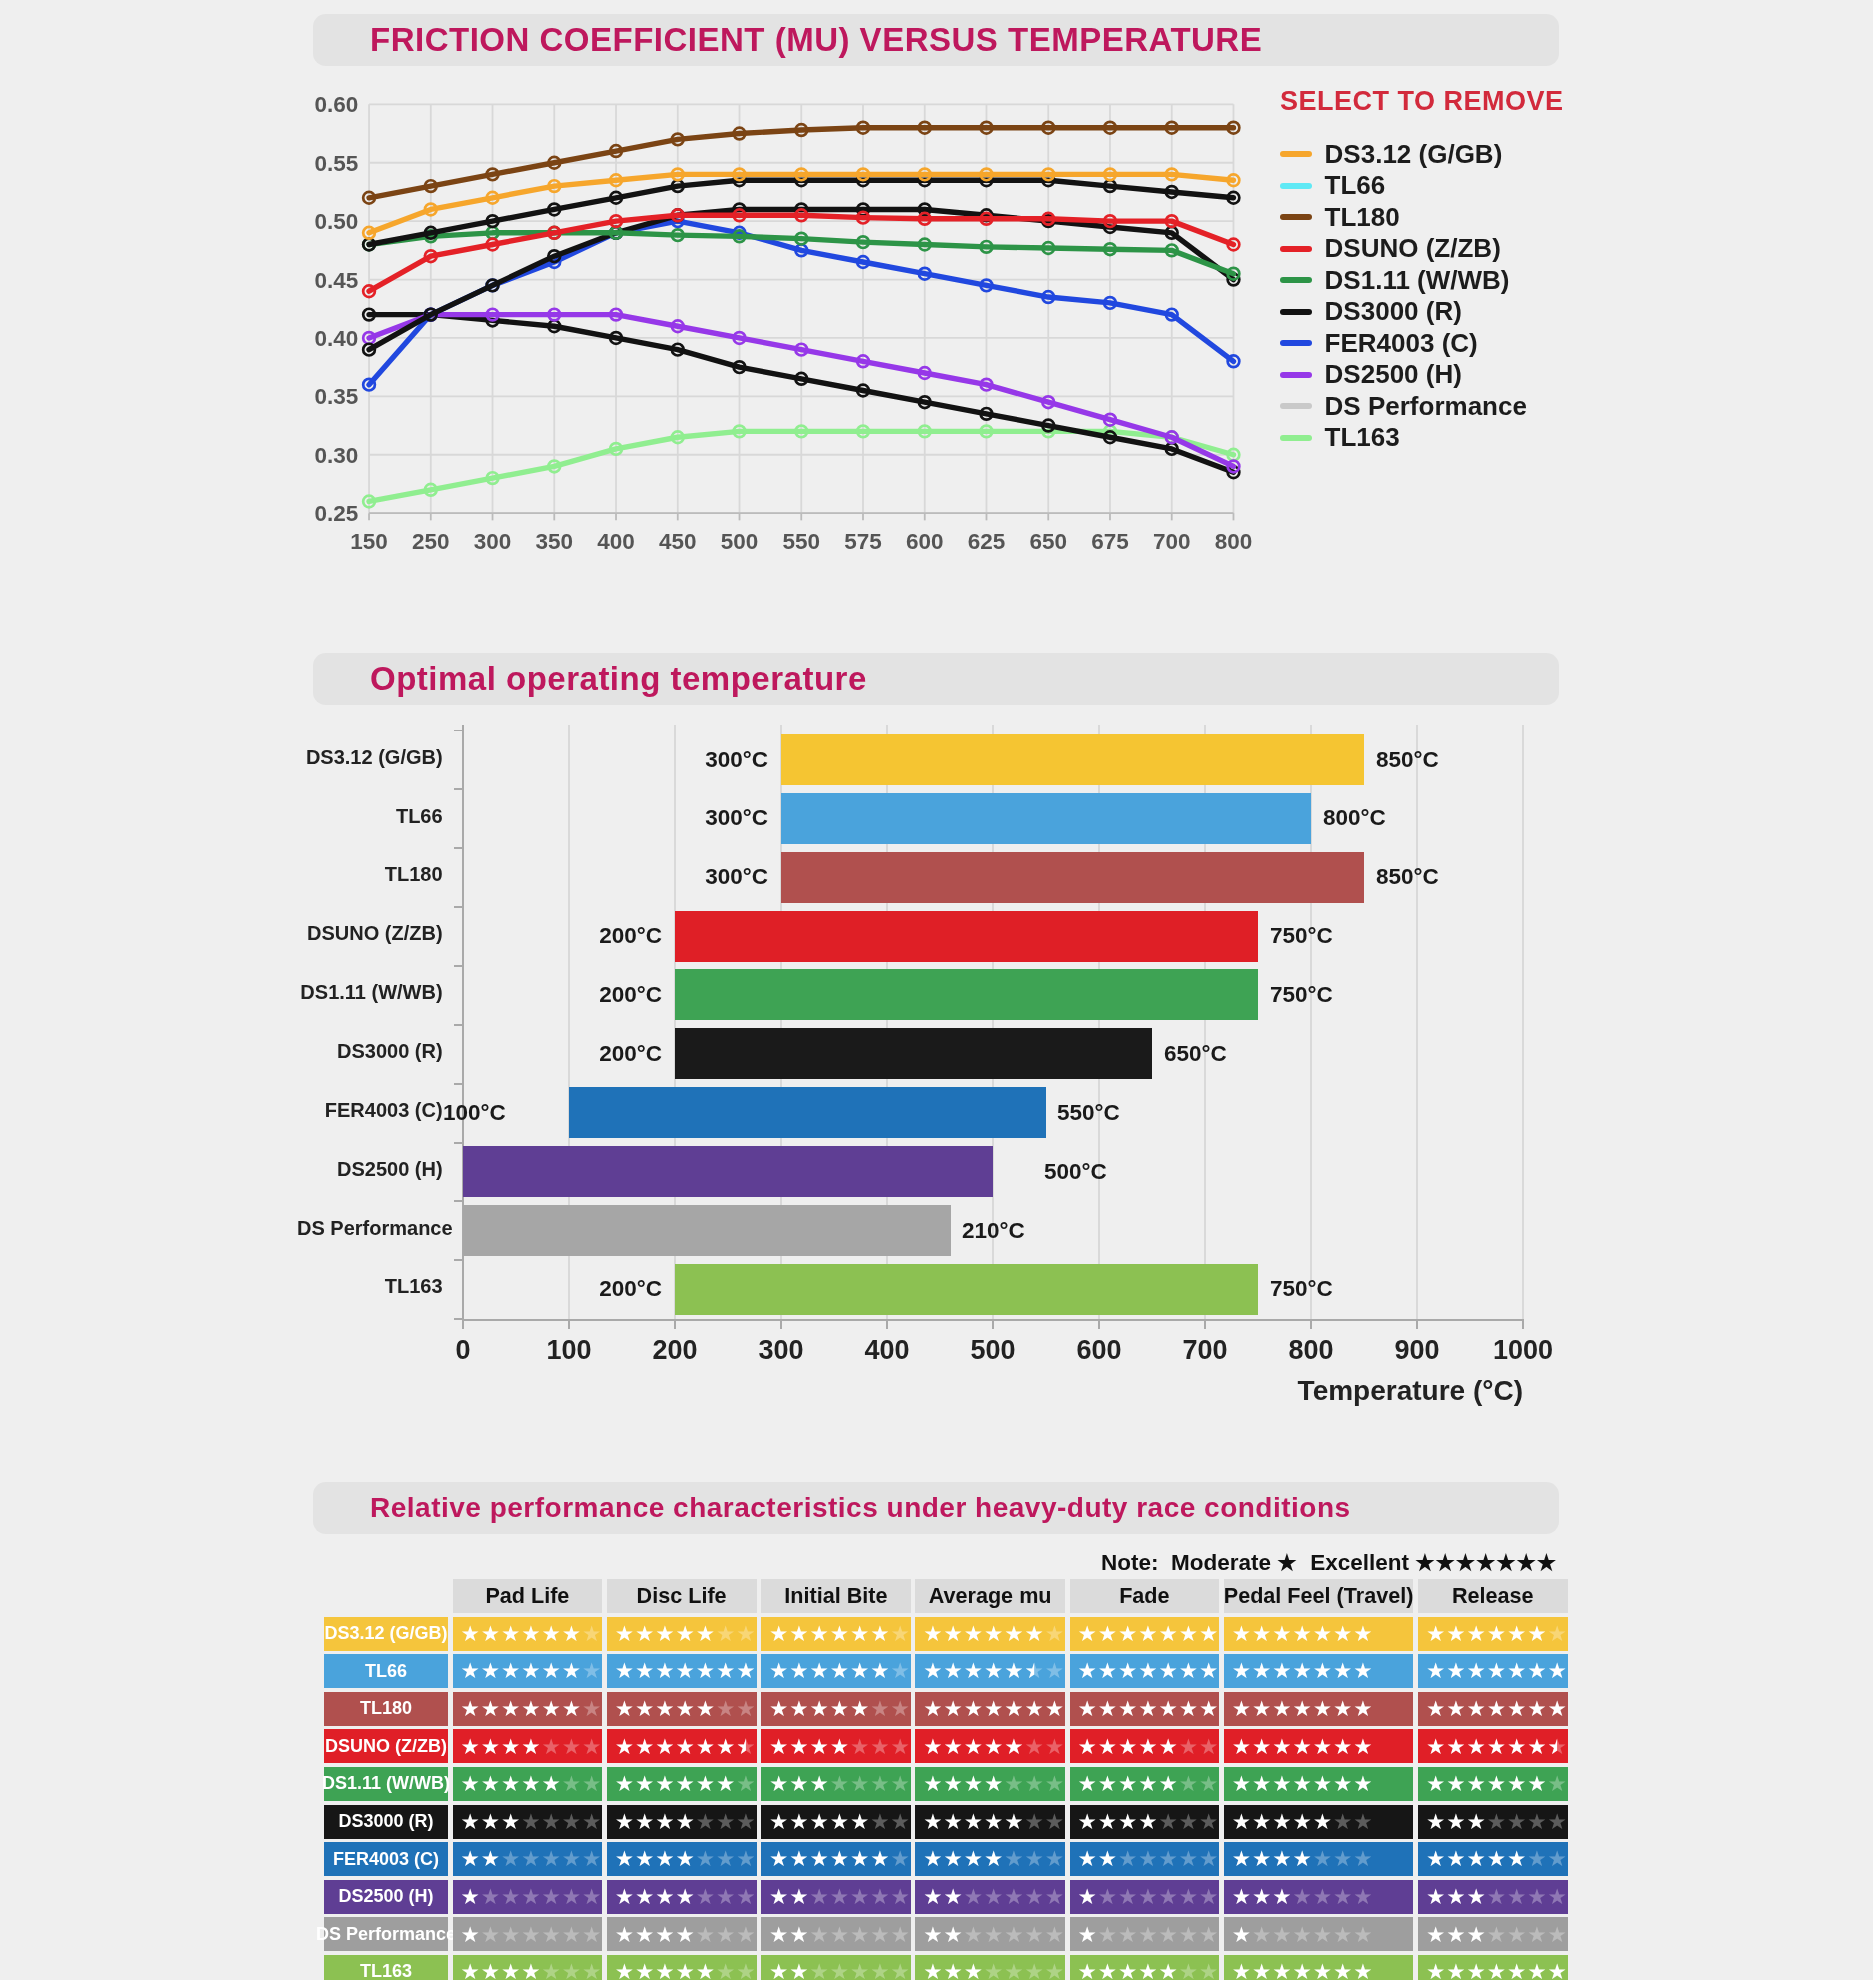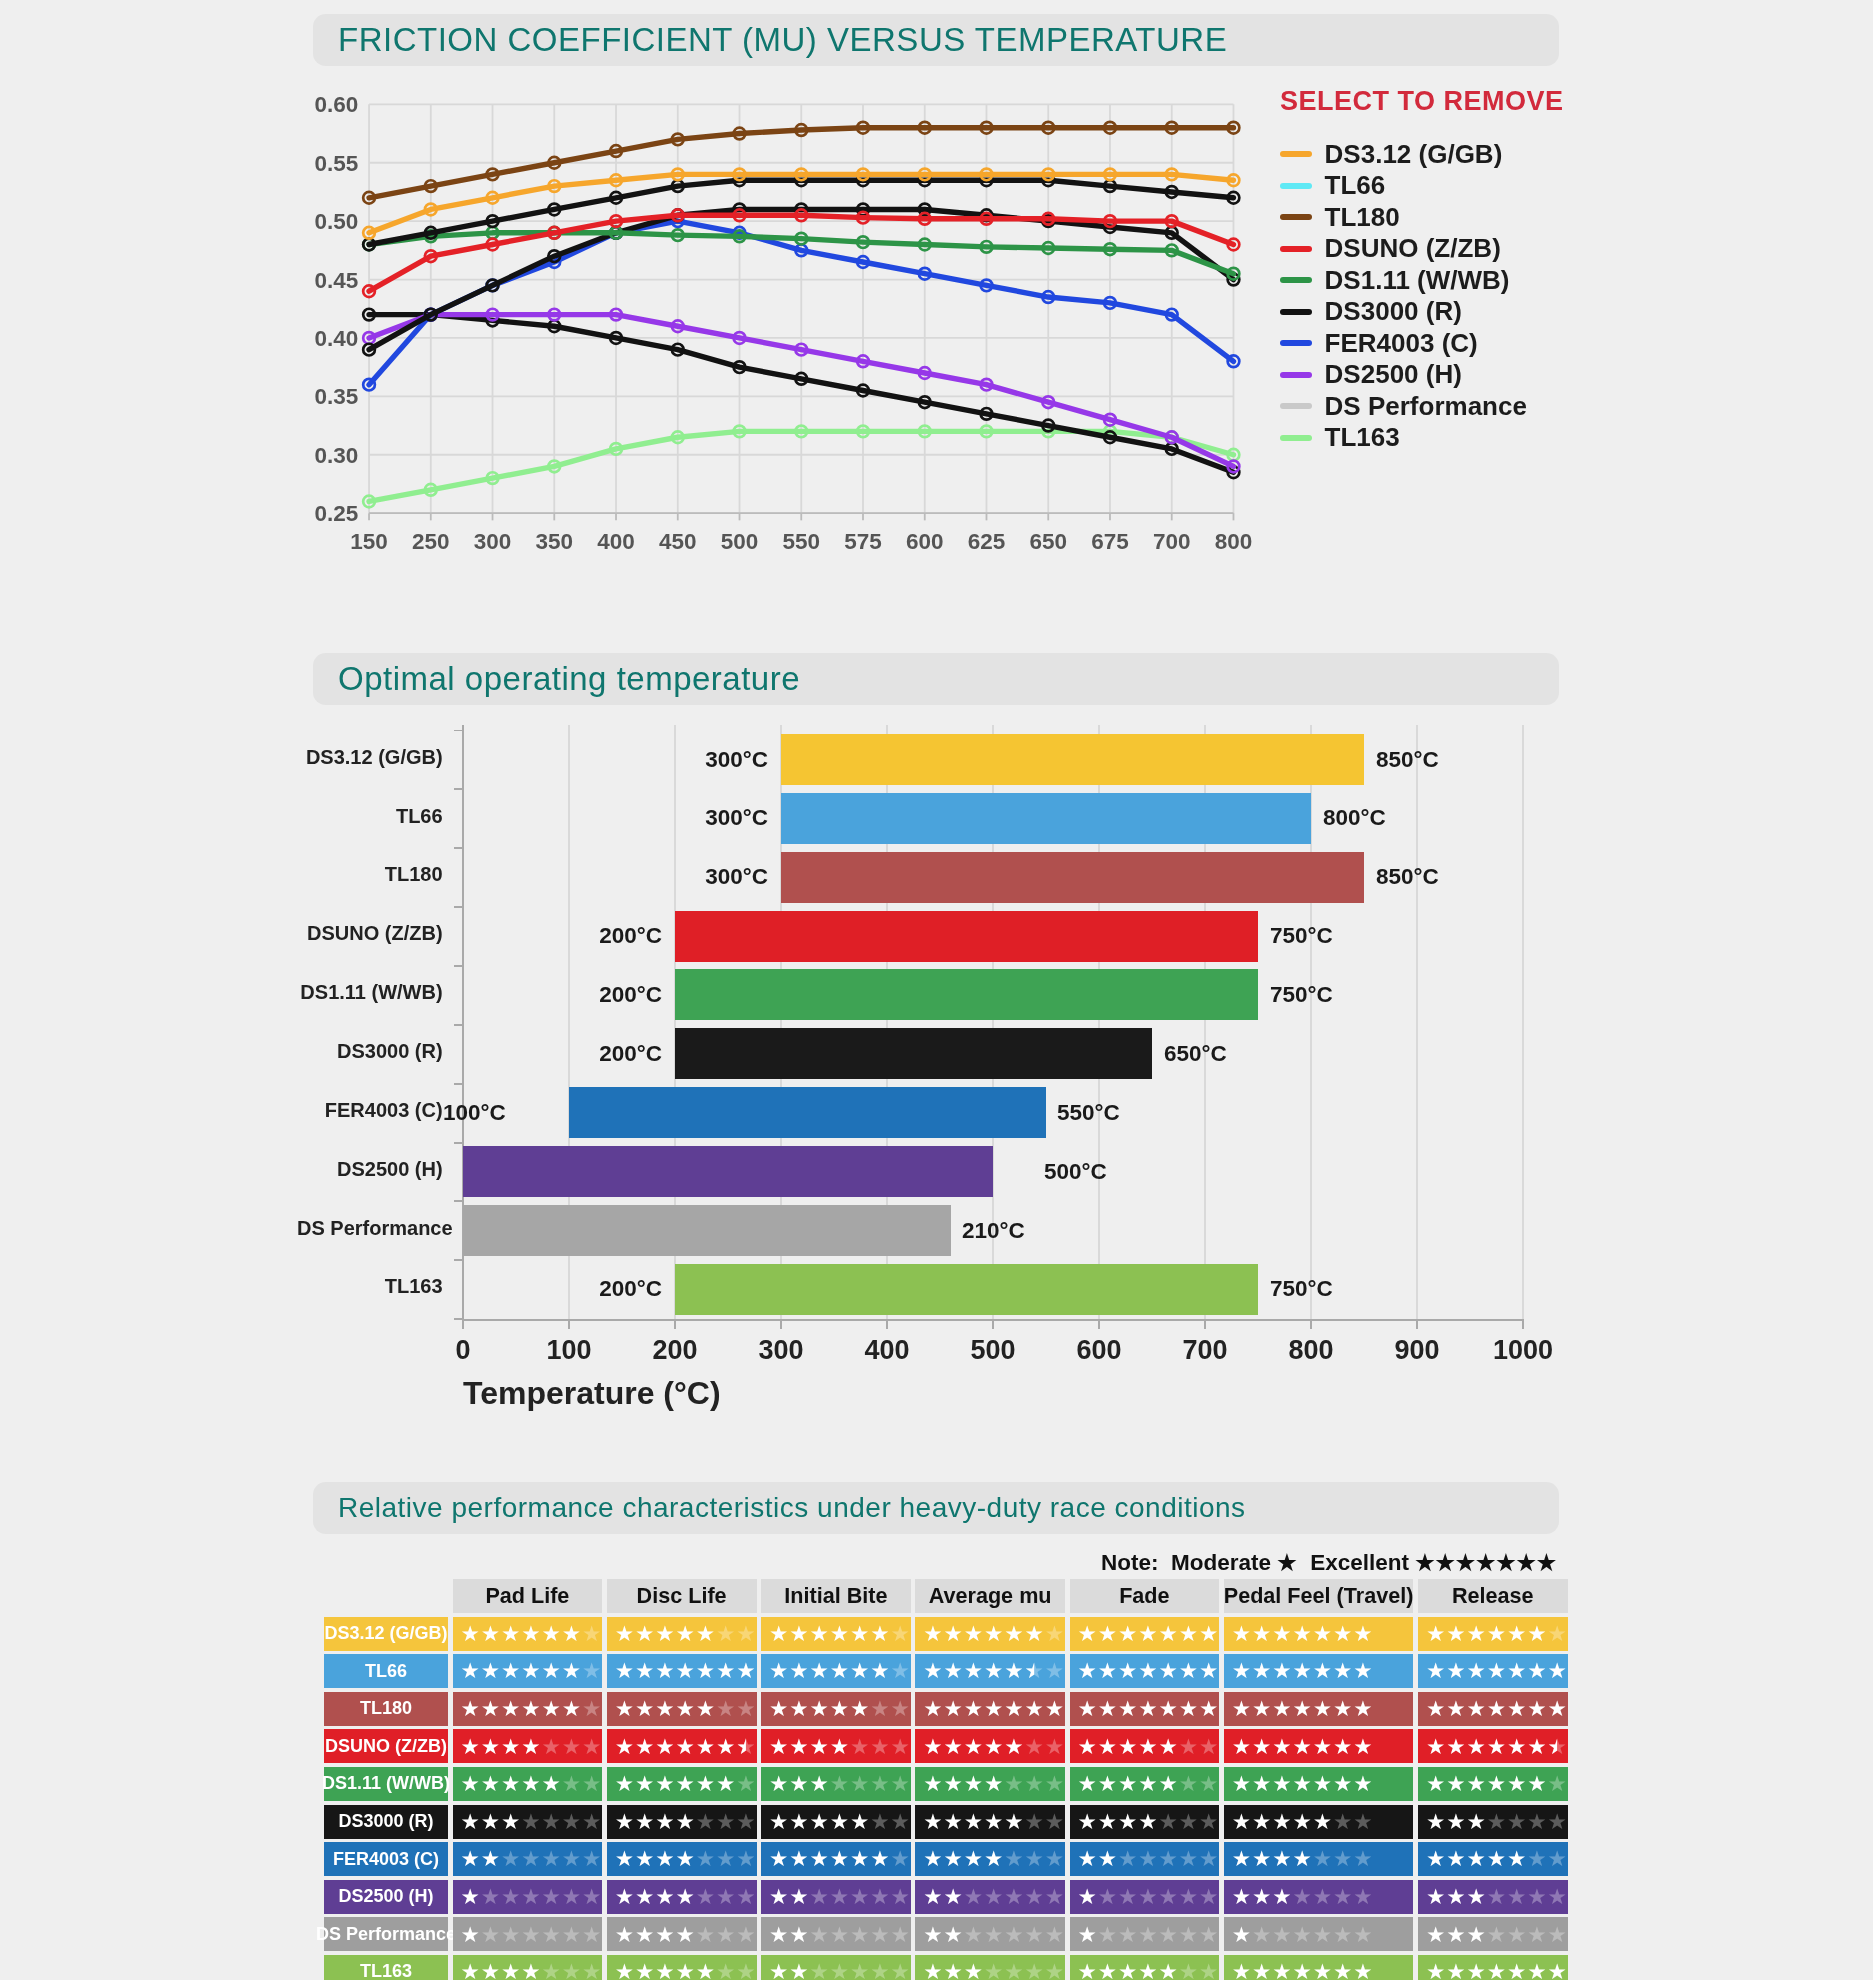--- a/index.html
+++ b/index.html
@@ -6,21 +6,21 @@
   html,body { background:#efefef; }
   body { width:1874px; height:1980px; font-family:"Liberation Sans", sans-serif; position:relative; overflow:hidden; }
   .page { position:relative; width:1874px; height:1980px; background:#efefef; }
 
   .section-title {
     position:absolute; left:313px; width:1246px; height:52px;
     background:#e3e3e3; border-radius:12.6px;
     display:flex; align-items:center; padding-left:25px;
   }
   .section-title span {
-    color:#0f766e; font-weight:400; letter-spacing:0.5px;
+    color:#be185d; font-weight:700; letter-spacing:0.5px;margin-left:32px;
   }
   #title-1 { top:14.4px; } #title-1 span { font-size:33px; }
   #title-2 { top:653px; } #title-2 span { font-size:33px; }
   #title-3 { top:1482px; } #title-3 span { font-size:28px; }
 
   
   #line-chart { position:absolute; left:306px; top:79px; }
   .legend { position:absolute; left:1280px; top:86px; width:558px; }
   .legend-title { color:#d22a3c; font-size:27px; font-weight:800; letter-spacing:0.5px; margin-bottom:21.6px; }
   .legend-item { display:flex; align-items:center; height:31.5px; cursor:pointer; }
@@ -33,21 +33,21 @@
   #bar-chart .axis-y { position:absolute; width:1.8px; background:#a9a9a9; top:0; }
   #bar-chart .axis-x { position:absolute; height:1.8px; background:#a9a9a9; }
   #bar-chart .ytick { position:absolute; width:8px; height:1.8px; background:#a9a9a9; }
   #bar-chart .xtick { position:absolute; width:1.8px; height:8px; background:#a9a9a9; }
   #bar-chart .bar { position:absolute; height:51px; }
   #bar-chart .bar-name { position:absolute; width:160px; text-align:right; padding-right:14.4px;
       font-size:20px; font-weight:700; color:#222; white-space:nowrap; }
   #bar-chart .bar-val { position:absolute; font-size:22.5px; font-weight:700; color:#1a1a1a; white-space:nowrap; }
   #bar-chart .xtick-label { position:absolute; width:72px; margin-left:-36px; text-align:center;
       font-size:27px; font-weight:700; color:#222; }
-  #bar-chart .x-title { position:absolute; font-size:32px; font-weight:700; color:#222; text-align:left; }
+  #bar-chart .x-title { position:absolute; font-size:28px; font-weight:700; color:#222; text-align:right; }
 
   
   #note { position:absolute; top:1550px; right:317px; font-size:22.5px; color:#111; }
   #note b { font-weight:700; }
   #note .stars { letter-spacing:0.9px; font-size:21.6px; }
   #note .seg { margin-left:12.6px; font-weight:600; }
   #ratings { position:absolute; left:324px; top:1579px; width:1233px;
       display:grid; grid-template-columns:124px repeat(7,1fr); column-gap:4.5px; row-gap:3.6px;
       grid-auto-rows:34px; }
   #ratings .hdr { background:#dbdbdb; display:flex; align-items:center; justify-content:center;

